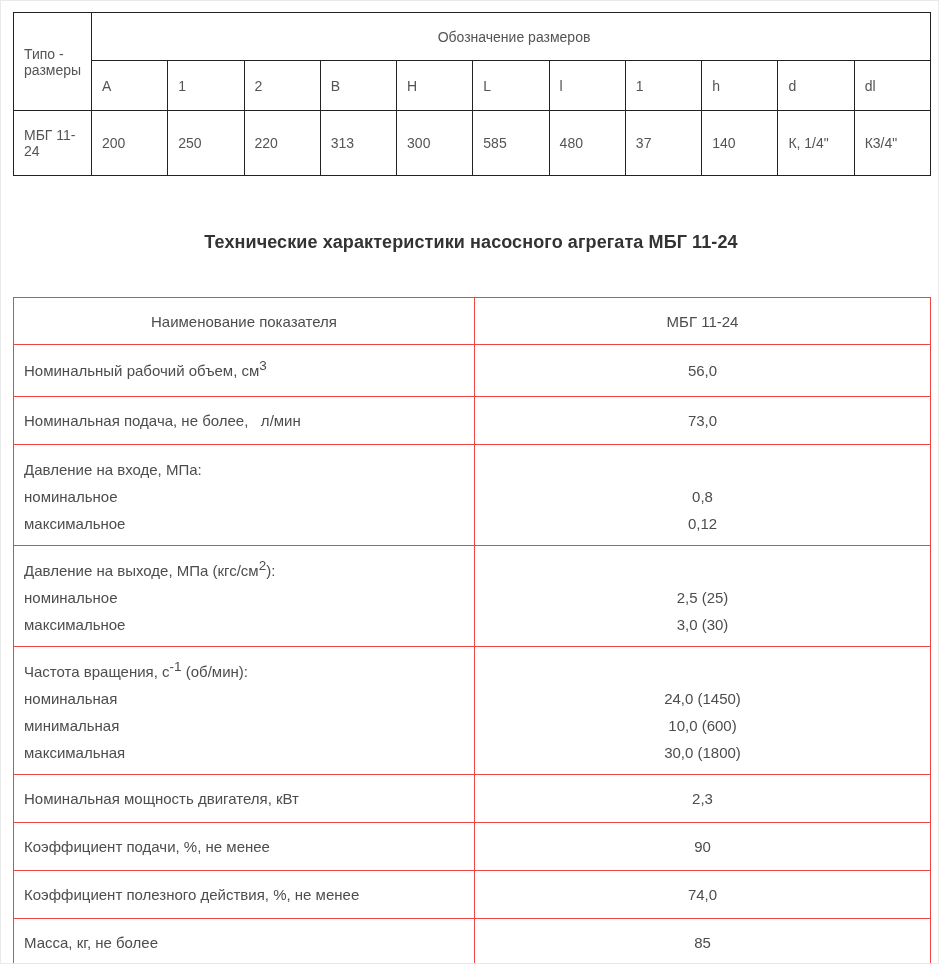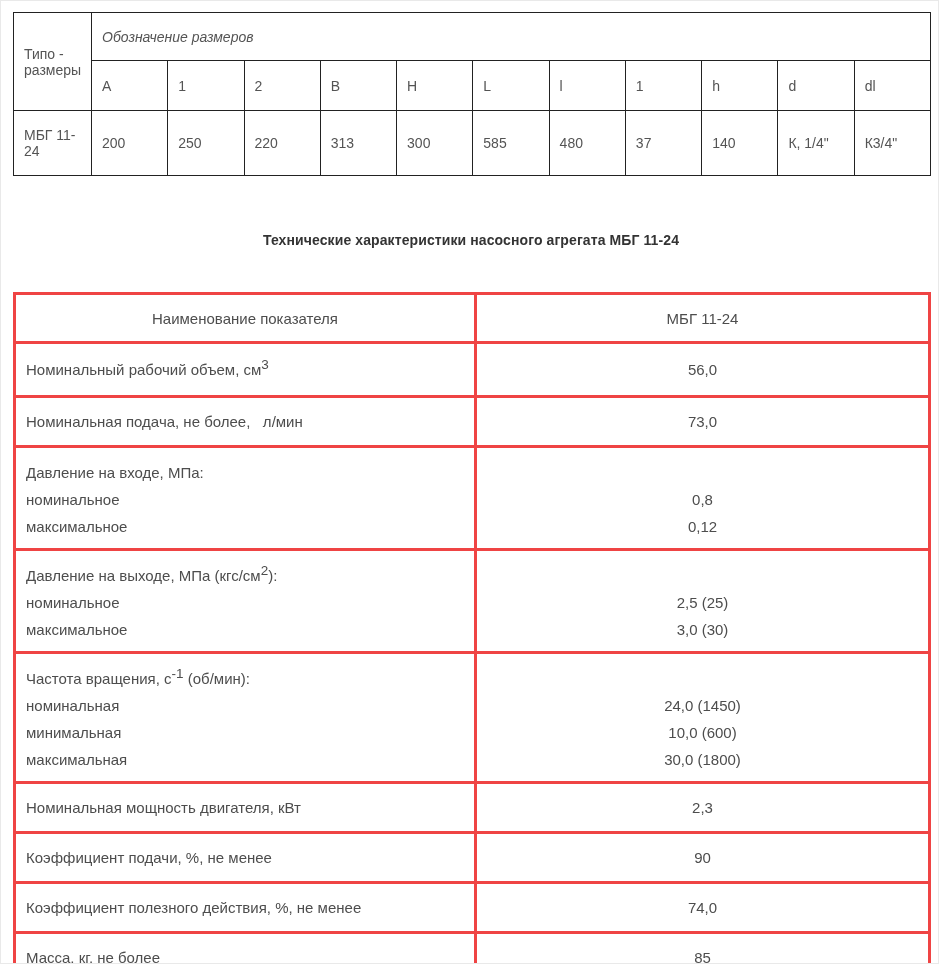--- a/index.html
+++ b/index.html
@@ -26,43 +26,43 @@
   }
   .size-table th, .size-table td {
     border: 1px solid #222222;
     font-weight: normal;
     text-align: left;
     vertical-align: middle;
     padding: 2px 4px 2px 10px;
     overflow: hidden;
   }
   .size-table .corner { padding-right: 18px; }
-  .size-table .group-header { text-align: left; height: 43px; font-style: italic; }
+  .size-table .group-header { text-align: center; height: 43px; }
   .size-table .cols th { height: 45px; }
   .size-table .vals td { height: 60px; }
 
   
   .title {
     margin: 56px 0 44px 0;
     text-align: center;
-    font-size: 14px;
+    font-size: 18px;
     font-weight: bold;
     color: #333333;
     letter-spacing: 0.1px;
   }
 
   
   .spec-table {
     width: 918px;
     table-layout: fixed;
     font-size: 15px;
     color: #4d4d4d;
   }
   .spec-table th, .spec-table td {
-    border: 3px solid #ef4444;
+    border: 1px solid #ef4444;
     font-weight: normal;
     vertical-align: middle;
     padding: 2px 6px;
     overflow: hidden;
   }
   .spec-table th { text-align: center; height: 42px; }
   .spec-table td.lbl { text-align: left; padding-left: 10px; }
   .spec-table td.val { text-align: center; }
   .spec-table tr.single td { height: 43px; }
   .spec-table tr.tall td { height: 47px; }

